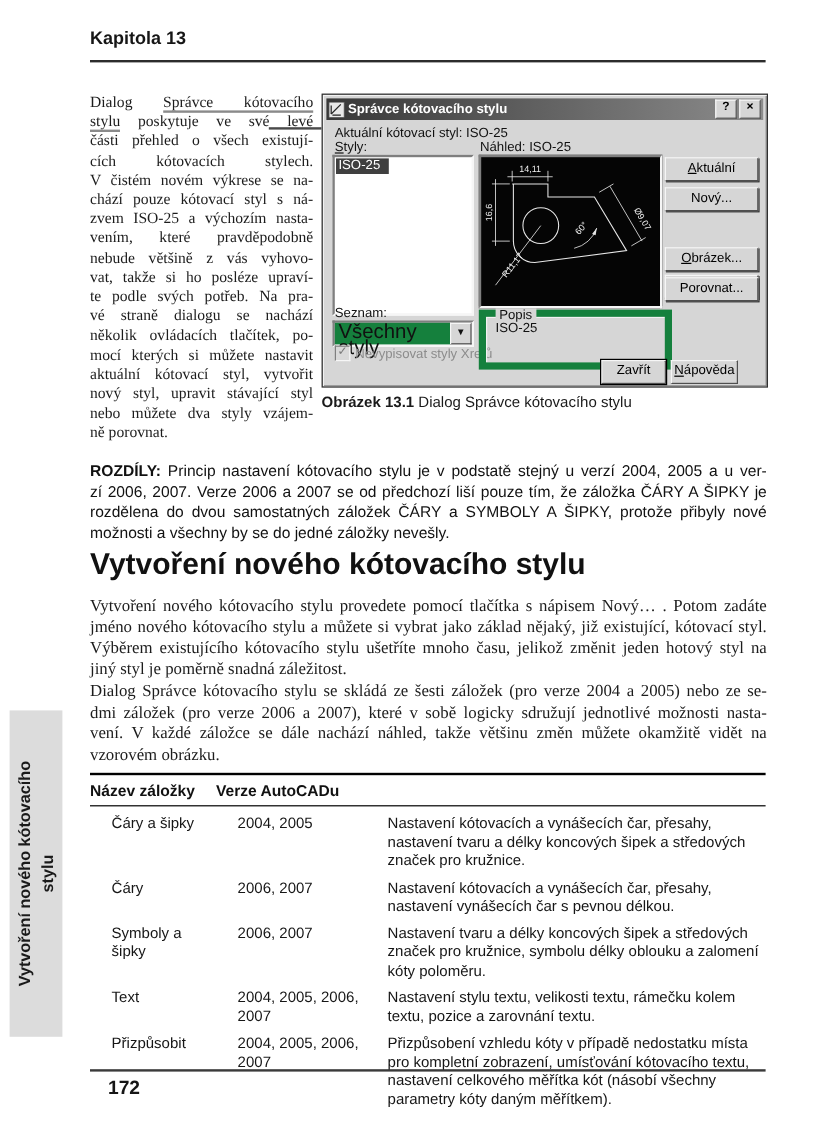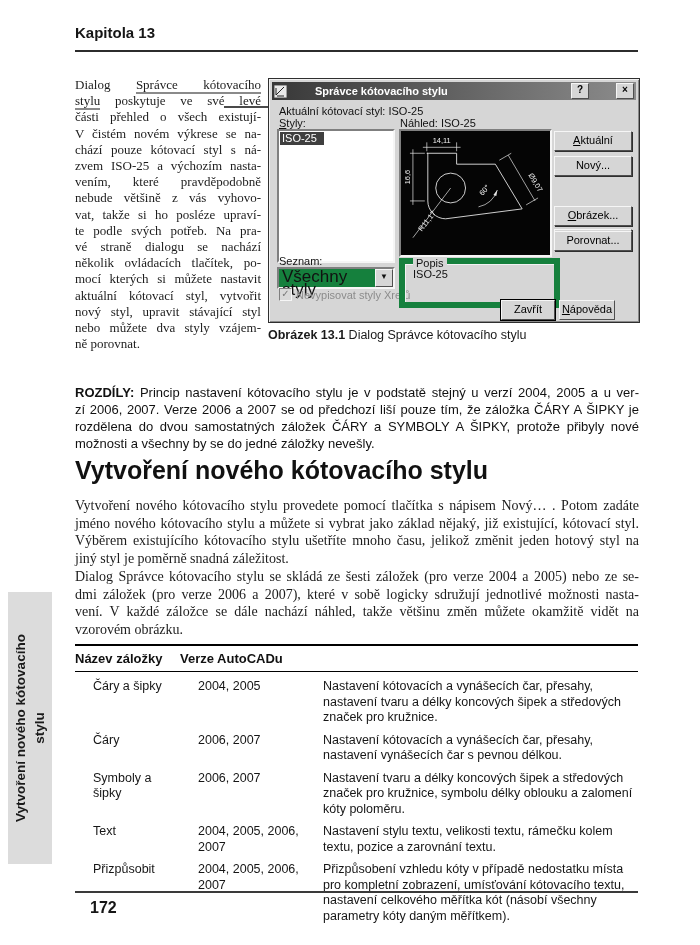--- a/index.html
+++ b/index.html
@@ -51,21 +51,21 @@
   .tab-row{display:grid;grid-template-columns:105px 125px 333px;padding:7px 0 0 0;}
   .tab-row .cell{line-height:15.5px;color:#161616;margin-left:18px;}
 
   
   .dialog{left:268px;top:78px;width:370px;height:243px;background:#d6d6d6;
     border:1px solid #2f2f2f;
     box-shadow:inset 1px 1px 0 #f2f2f2, inset -1px -1px 0 #8a8a8a;
     font-size:11px;color:#111;}
   .titlebar{position:absolute;left:3px;top:3px;right:3px;height:18px;
     background:linear-gradient(90deg,#383838,#8c8c8c);
-    display:flex;align-items:center;padding:0 2px;gap:25px;}
+    display:flex;align-items:center;padding:0 2px;}
   .titlebar-text{color:#fff;font-weight:bold;font-size:11px;margin-left:3px;flex:1;
     white-space:nowrap;overflow:hidden;}
   .tb-btn{width:16px;height:14px;background:#d6d6d6;border:1px solid;
     border-color:#f6f6f6 #4f4f4f #4f4f4f #f6f6f6;font-size:10px;font-weight:bold;
     line-height:12px;text-align:center;margin-left:2px;color:#000;}
   .dlabel{position:absolute;white-space:nowrap;}
   .sunken{border:2px solid;border-color:#7f7f7f #f6f6f6 #f6f6f6 #7f7f7f;background:#fff;}
   .style-list{position:absolute;left:8px;top:50px;width:114px;height:130px;}
   .style-item-selected{background:#3f3f3f;color:#fff;padding:0 2px;margin:1px;
     font-size:11px;line-height:13px;width:fit-content;min-width:40px;}
@@ -101,20 +101,21 @@
   <div class="sidebar-rot">
     <div>Vytvoření nového kótovacího</div>
     <div>stylu</div>
   </div>
 </div>
 
 <div class="abs intro-col">
   <div class="jline"><span>Dialog </span><span class="term-underline">Správce kótovacího</span></div>
   <div class="jline"><span class="term-underline">stylu</span><span> poskytuje ve své levé</span></div>
   <div class="jline">části přehled o všech existují-</div>
+  <div class="jline">cích kótovacích stylech.</div>
   <div class="jline">V čistém novém výkrese se na-</div>
   <div class="jline">chází pouze kótovací styl s ná-</div>
   <div class="jline">zvem ISO-25 a výchozím nasta-</div>
   <div class="jline">vením, které pravděpodobně</div>
   <div class="jline">nebude většině z vás vyhovo-</div>
   <div class="jline">vat, takže si ho posléze upraví-</div>
   <div class="jline">te podle svých potřeb. Na pra-</div>
   <div class="jline">vé straně dialogu se nachází</div>
   <div class="jline">několik ovládacích tlačítek, po-</div>
   <div class="jline">mocí kterých si můžete nastavit</div>

